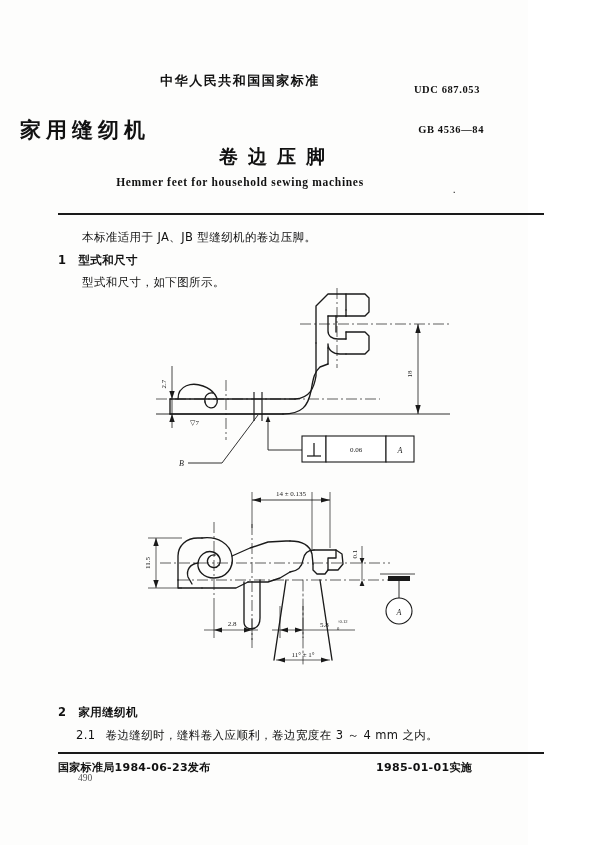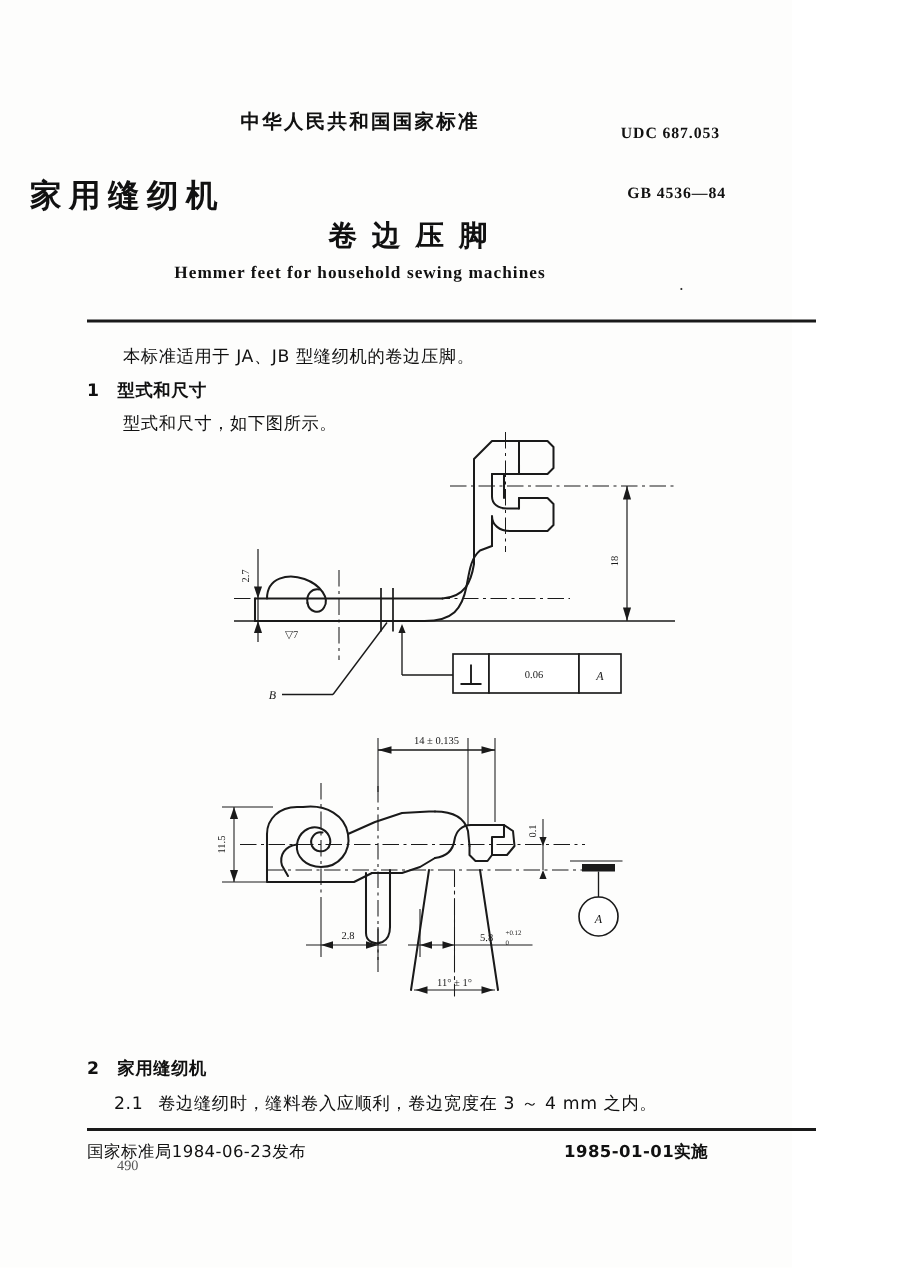--- a/index.html
+++ b/index.html
@@ -115,21 +115,21 @@
   .p-sub1    { left: 82px; top: 274px; }
   .p-h2      { left: 58px; top: 704px; font-weight: 700; }
   .p-h2 .num { margin-right: 12px; }
   .p-sub2    { left: 76px; top: 727px; }
   .p-sub2 .num { margin-right: 10px; text-align: right; }
 
   .foot-left {
     position: absolute;
     left: 58px; top: 760px;
     font-size: 11px;
-    font-weight: 400;
+    font-weight: 700;
     letter-spacing: 0.3px;
     text-align: right;
   }
   .foot-right {
     position: absolute;
     right: 56px; top: 760px;
     font-size: 11px;
     font-weight: 700;
     letter-spacing: 0.3px;
   }

